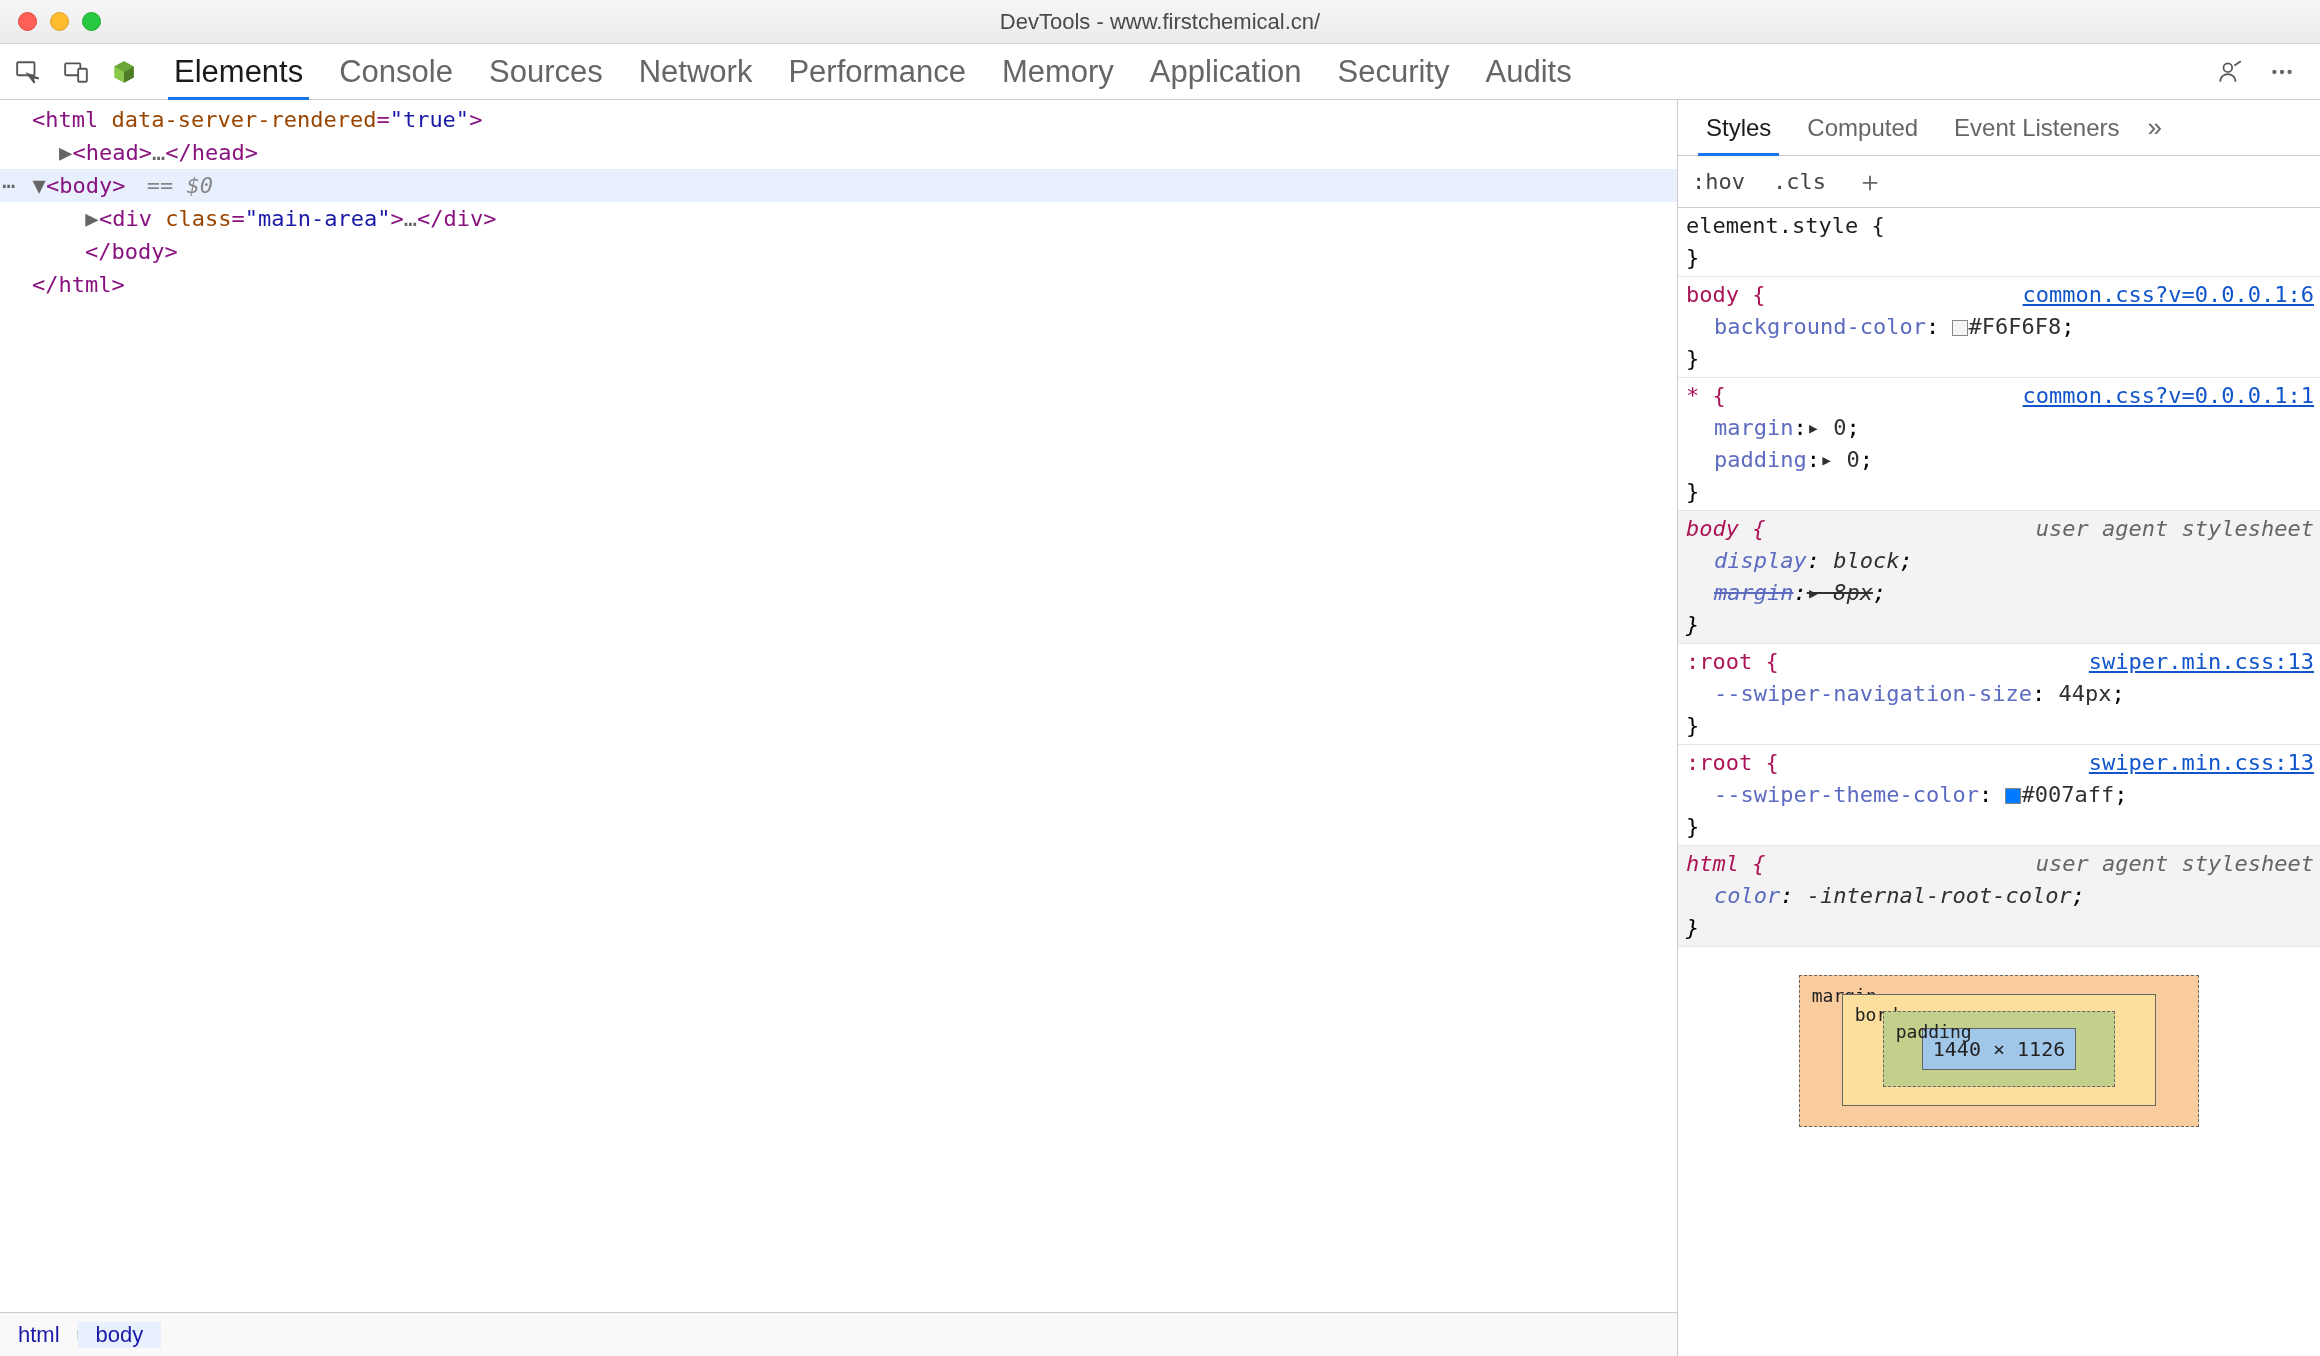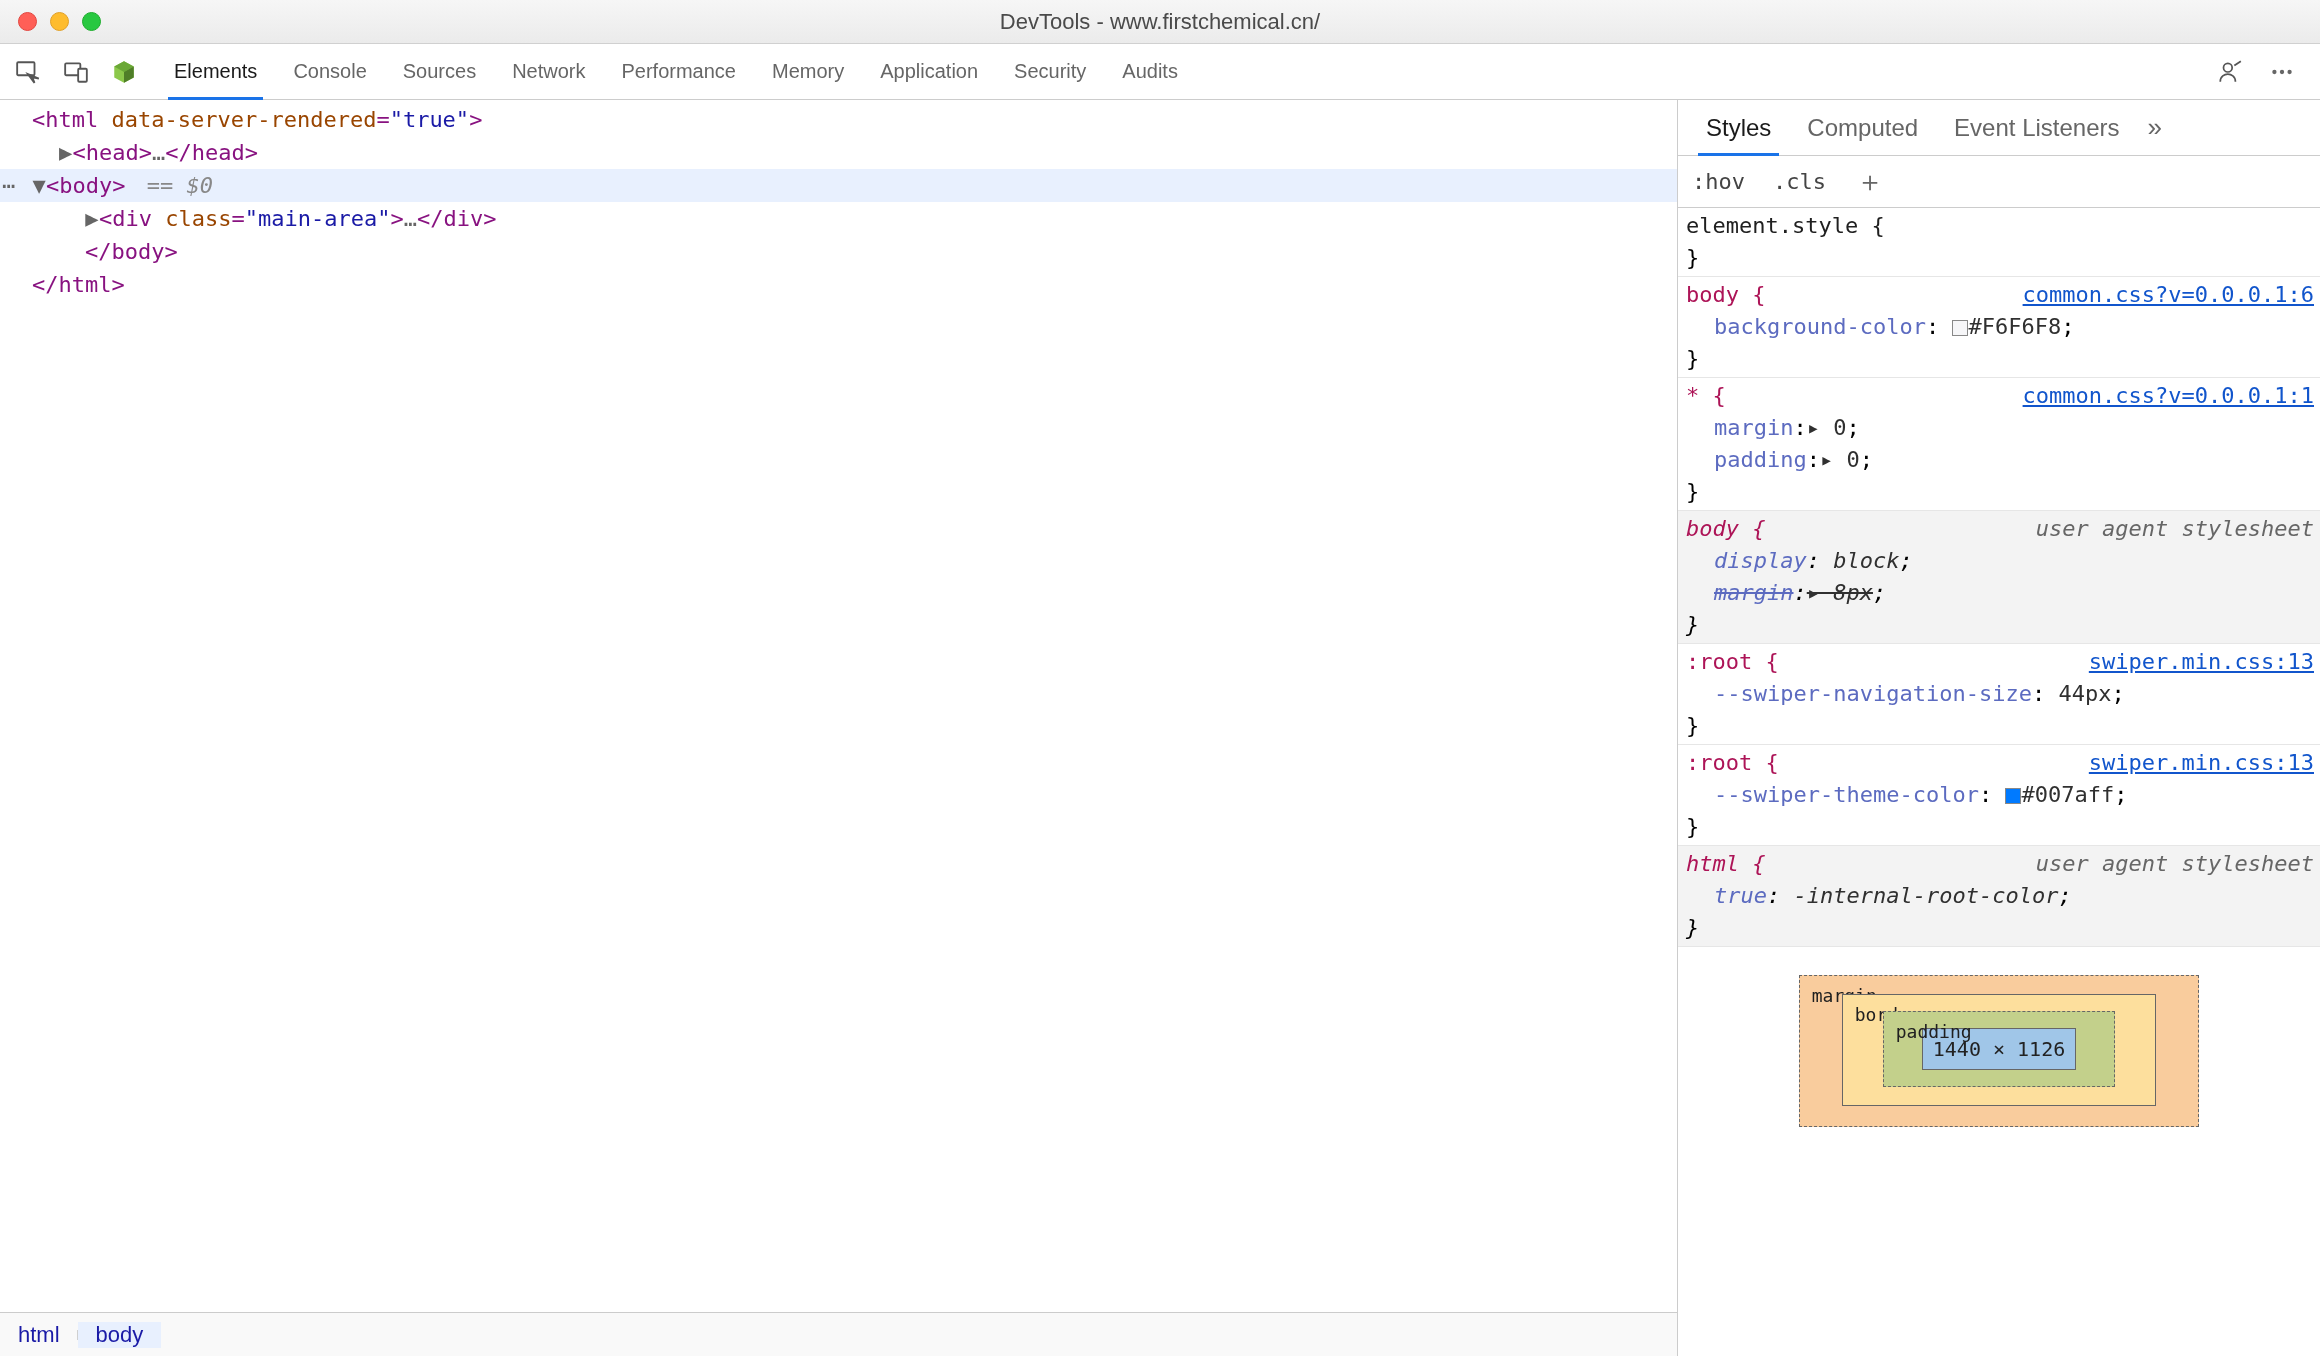--- a/index.html
+++ b/index.html
@@ -11,21 +11,21 @@
 .dot.red { background:#ff5f57; border:1px solid #e24640; }
 .dot.yellow { background:#febc2e; border:1px solid #e1a027; }
 .dot.green { background:#28c840; border:1px solid #1dad2c; }
 .title { position:absolute; left:50%; transform:translateX(-50%); color:#4a4a4a; font-size:22px; }
 .toolbar { height:56px; border-bottom:1px solid #ccc; display:flex; align-items:center; padding:0 14px; }
 .tb-left { display:flex; align-items:center; gap:20px; margin-right:18px; }
 .tb-icon { width:28px; height:28px; display:flex; align-items:center; justify-content:center; }
 .tb-icon svg { width:26px; height:26px; }
 .cube { width:24px; height:24px; }
 .tabs { display:flex; height:100%; flex:1; }
-.tab { padding:0 18px; display:flex; align-items:center; color:#666; cursor:pointer; position:relative; font-size:20px; }
+.tab { padding:0 18px; display:flex; align-items:center; color:#666; cursor:pointer; position:relative; font-size:31px; }
 .tab.active { color:#1a1a1a; }
 .tab.active::after { content:""; position:absolute; bottom:-1px; left:12px; right:12px; height:3px; background:#1a73e8; }
 .tb-right { display:flex; align-items:center; gap:24px; margin-right:10px; }
 .main { flex:1; display:flex; min-height:0; }
 .left { flex:1; display:flex; flex-direction:column; border-right:1px solid #ccc; min-width:0; }
 .dom { flex:1; overflow:auto; font-family:Menlo,Monaco,Consolas,monospace; font-size:22px; line-height:33px; padding-top:3px; }
 .dom-line { white-space:pre; padding-left:32px; }
 .dom-line.sel { background:#e8f0fe; display:flex; align-items:center; }
 .dom-line.sel .dots { margin-left:-32px; width:32px; color:#666; padding-left:2px; }
 .attr-n { color:#994500; }
@@ -195,21 +195,21 @@
         </div>
         <div class="rule">
           <span class="src"><a>swiper.min.css:13</a></span>
           <div><span class="sel-kw">:root {</span></div>
           <div class="prop"><span class="pname">--swiper-theme-color</span>: <span class="swatch" style="background:#007aff"></span><span class="pval">#007aff</span>;</div>
           <div><span>}</span></div>
         </div>
         <div class="rule ua">
           <span class="src">user agent stylesheet</span>
           <div><span class="sel-kw">html {</span></div>
-          <div class="prop"><span class="pname">true</span>: <span class="pval">-internal-root-color</span>;</div>
+          <div class="prop"><span class="pname">color</span>: <span class="pval">-internal-root-color</span>;</div>
           <div><span>}</span></div>
         </div>
         <div class="boxmodel">
           <div class="bm-margin">
             <span class="bm-label">margin</span>
             <span class="bm-val-top">-</span>
             <div class="bm-border">
               <span class="bm-label">border</span>
               <span class="bm-val-top">-</span>
               <div class="bm-padding">

